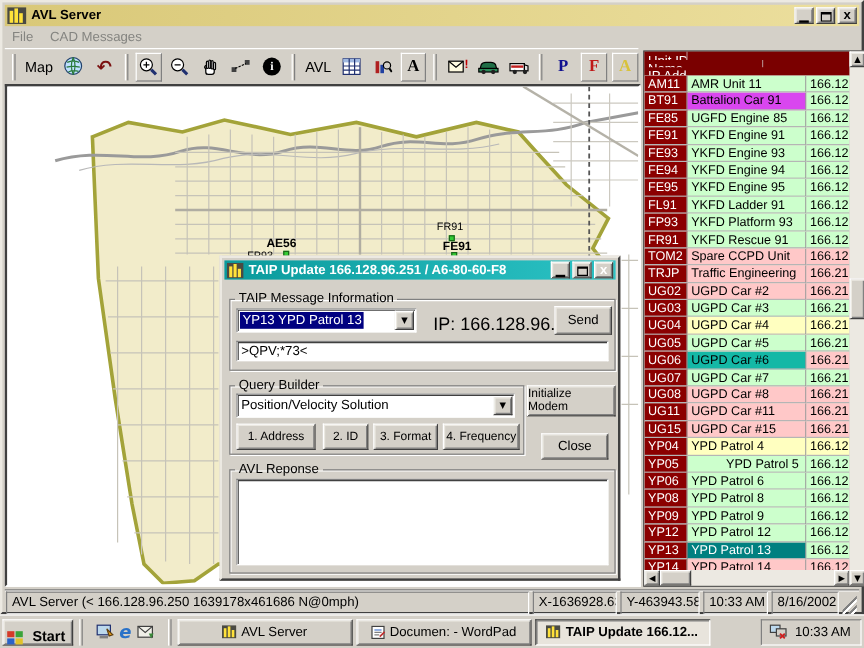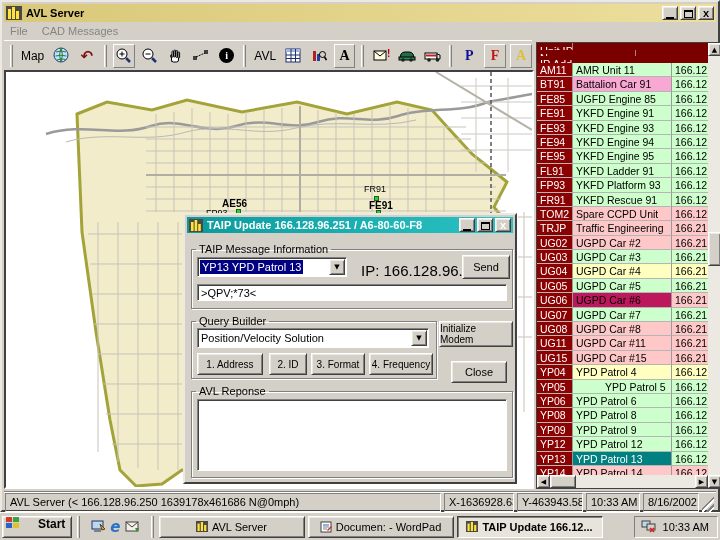--- a/index.html
+++ b/index.html
@@ -74,21 +74,21 @@
   textarea.resp { resize:none; outline:none; }
 
   
   .statusbar { position:absolute; left:2px; top:489px; right:2px; height:21px; display:flex; gap:3px; padding:1px 2px 0 1px; border-top:1px solid #808080; box-shadow:0 1px 0 #fff inset; }
   .panel { border:1px solid; border-color:#808080 #ffffff #ffffff #808080; padding:2px 4px 0 4px; white-space:nowrap; overflow:hidden; font-size:11px; }
   .grip { width:12px; border:none; background:
     linear-gradient(135deg, transparent 50%, #808080 50%, #808080 58%, #fff 58%, #fff 66%, transparent 66%, transparent 74%, #808080 74%, #808080 82%, #fff 82%, #fff 90%, transparent 90%); }
 
   
   .taskbar { position:absolute; left:0; top:512px; width:720px; height:28px; background:#d4d0c8; border-top:1px solid #ffffff; display:flex; align-items:center; gap:3px; padding:0 2px; }
-  .start-btn { height:22px; padding:0 6px 0 3px; font-weight:bold; font-size:12px; display:flex; align-items:flex-start; gap:19px; }
+  .start-btn { height:22px; padding:0 6px 0 3px; font-weight:bold; font-size:12px; display:flex; align-items:flex-end; gap:8px; }
   .ql { display:flex; align-items:center; gap:4px; padding:0 6px; }
   .task-btn { width:146px; height:22px; display:flex; align-items:center; gap:4px; padding:0 4px; font-size:11px; white-space:nowrap; overflow:hidden; }
   .task-btn.active { border-color:#404040 #ffffff #ffffff #404040; box-shadow: inset 1px 1px 0 #808080; background:#e8e4dc; font-weight:bold; }
   .tray { margin-left:auto; height:22px; display:flex; align-items:center; gap:6px; padding:0 8px 0 6px; border:1px solid; border-color:#808080 #ffffff #ffffff #808080; }
 
   .flag-sq { display:grid; grid-template-columns:6px 6px; grid-template-rows:5px 5px; gap:1px; }
   .flag-sq i { display:block; }
 </style>
 </head>
 <body>
@@ -314,21 +314,21 @@
         <span class="hc" style="width:36px;border-right:none;">IP Add</span>
       </div>
       <div class="t-rows" id="unit-rows">
           <div class="t-row">
             <span class="cell c-id">AM11</span>
             <span class="cell c-name" style="background: rgb(204, 255, 204);">AMR Unit 11</span>
             <span class="cell c-ip" style="background: rgb(204, 255, 204);">166.12</span>
           </div>
           <div class="t-row">
             <span class="cell c-id">BT91</span>
-            <span class="cell c-name" style="background: #f9a8d4;">Battalion Car 91</span>
+            <span class="cell c-name" style="background: #d946ef;">Battalion Car 91</span>
             <span class="cell c-ip" style="background: rgb(204, 255, 204);">166.12</span>
           </div>
           <div class="t-row">
             <span class="cell c-id">FE85</span>
             <span class="cell c-name" style="background: rgb(204, 255, 204);">UGFD Engine 85</span>
             <span class="cell c-ip" style="background: rgb(204, 255, 204);">166.12</span>
           </div>
           <div class="t-row">
             <span class="cell c-id">FE91</span>
             <span class="cell c-name" style="background: rgb(204, 255, 204);">YKFD Engine 91</span>
@@ -389,21 +389,21 @@
             <span class="cell c-name" style="background: rgb(255, 255, 192);">UGPD Car #4</span>
             <span class="cell c-ip" style="background: rgb(255, 255, 192);">166.21</span>
           </div>
           <div class="t-row">
             <span class="cell c-id">UG05</span>
             <span class="cell c-name" style="background: rgb(204, 255, 204);">UGPD Car #5</span>
             <span class="cell c-ip" style="background: rgb(204, 255, 204);">166.21</span>
           </div>
           <div class="t-row">
             <span class="cell c-id">UG06</span>
-            <span class="cell c-name" style="background: #be185d;">UGPD Car #6</span>
+            <span class="cell c-name" style="background: #14b8a6;">UGPD Car #6</span>
             <span class="cell c-ip" style="background: rgb(255, 200, 200);">166.21</span>
           </div>
           <div class="t-row">
             <span class="cell c-id">UG07</span>
             <span class="cell c-name" style="background: rgb(204, 255, 204);">UGPD Car #7</span>
             <span class="cell c-ip" style="background: rgb(204, 255, 204);">166.21</span>
           </div>
           <div class="t-row">
             <span class="cell c-id">UG08</span>
             <span class="cell c-name" style="background: rgb(255, 200, 200);">UGPD Car #8</span>

